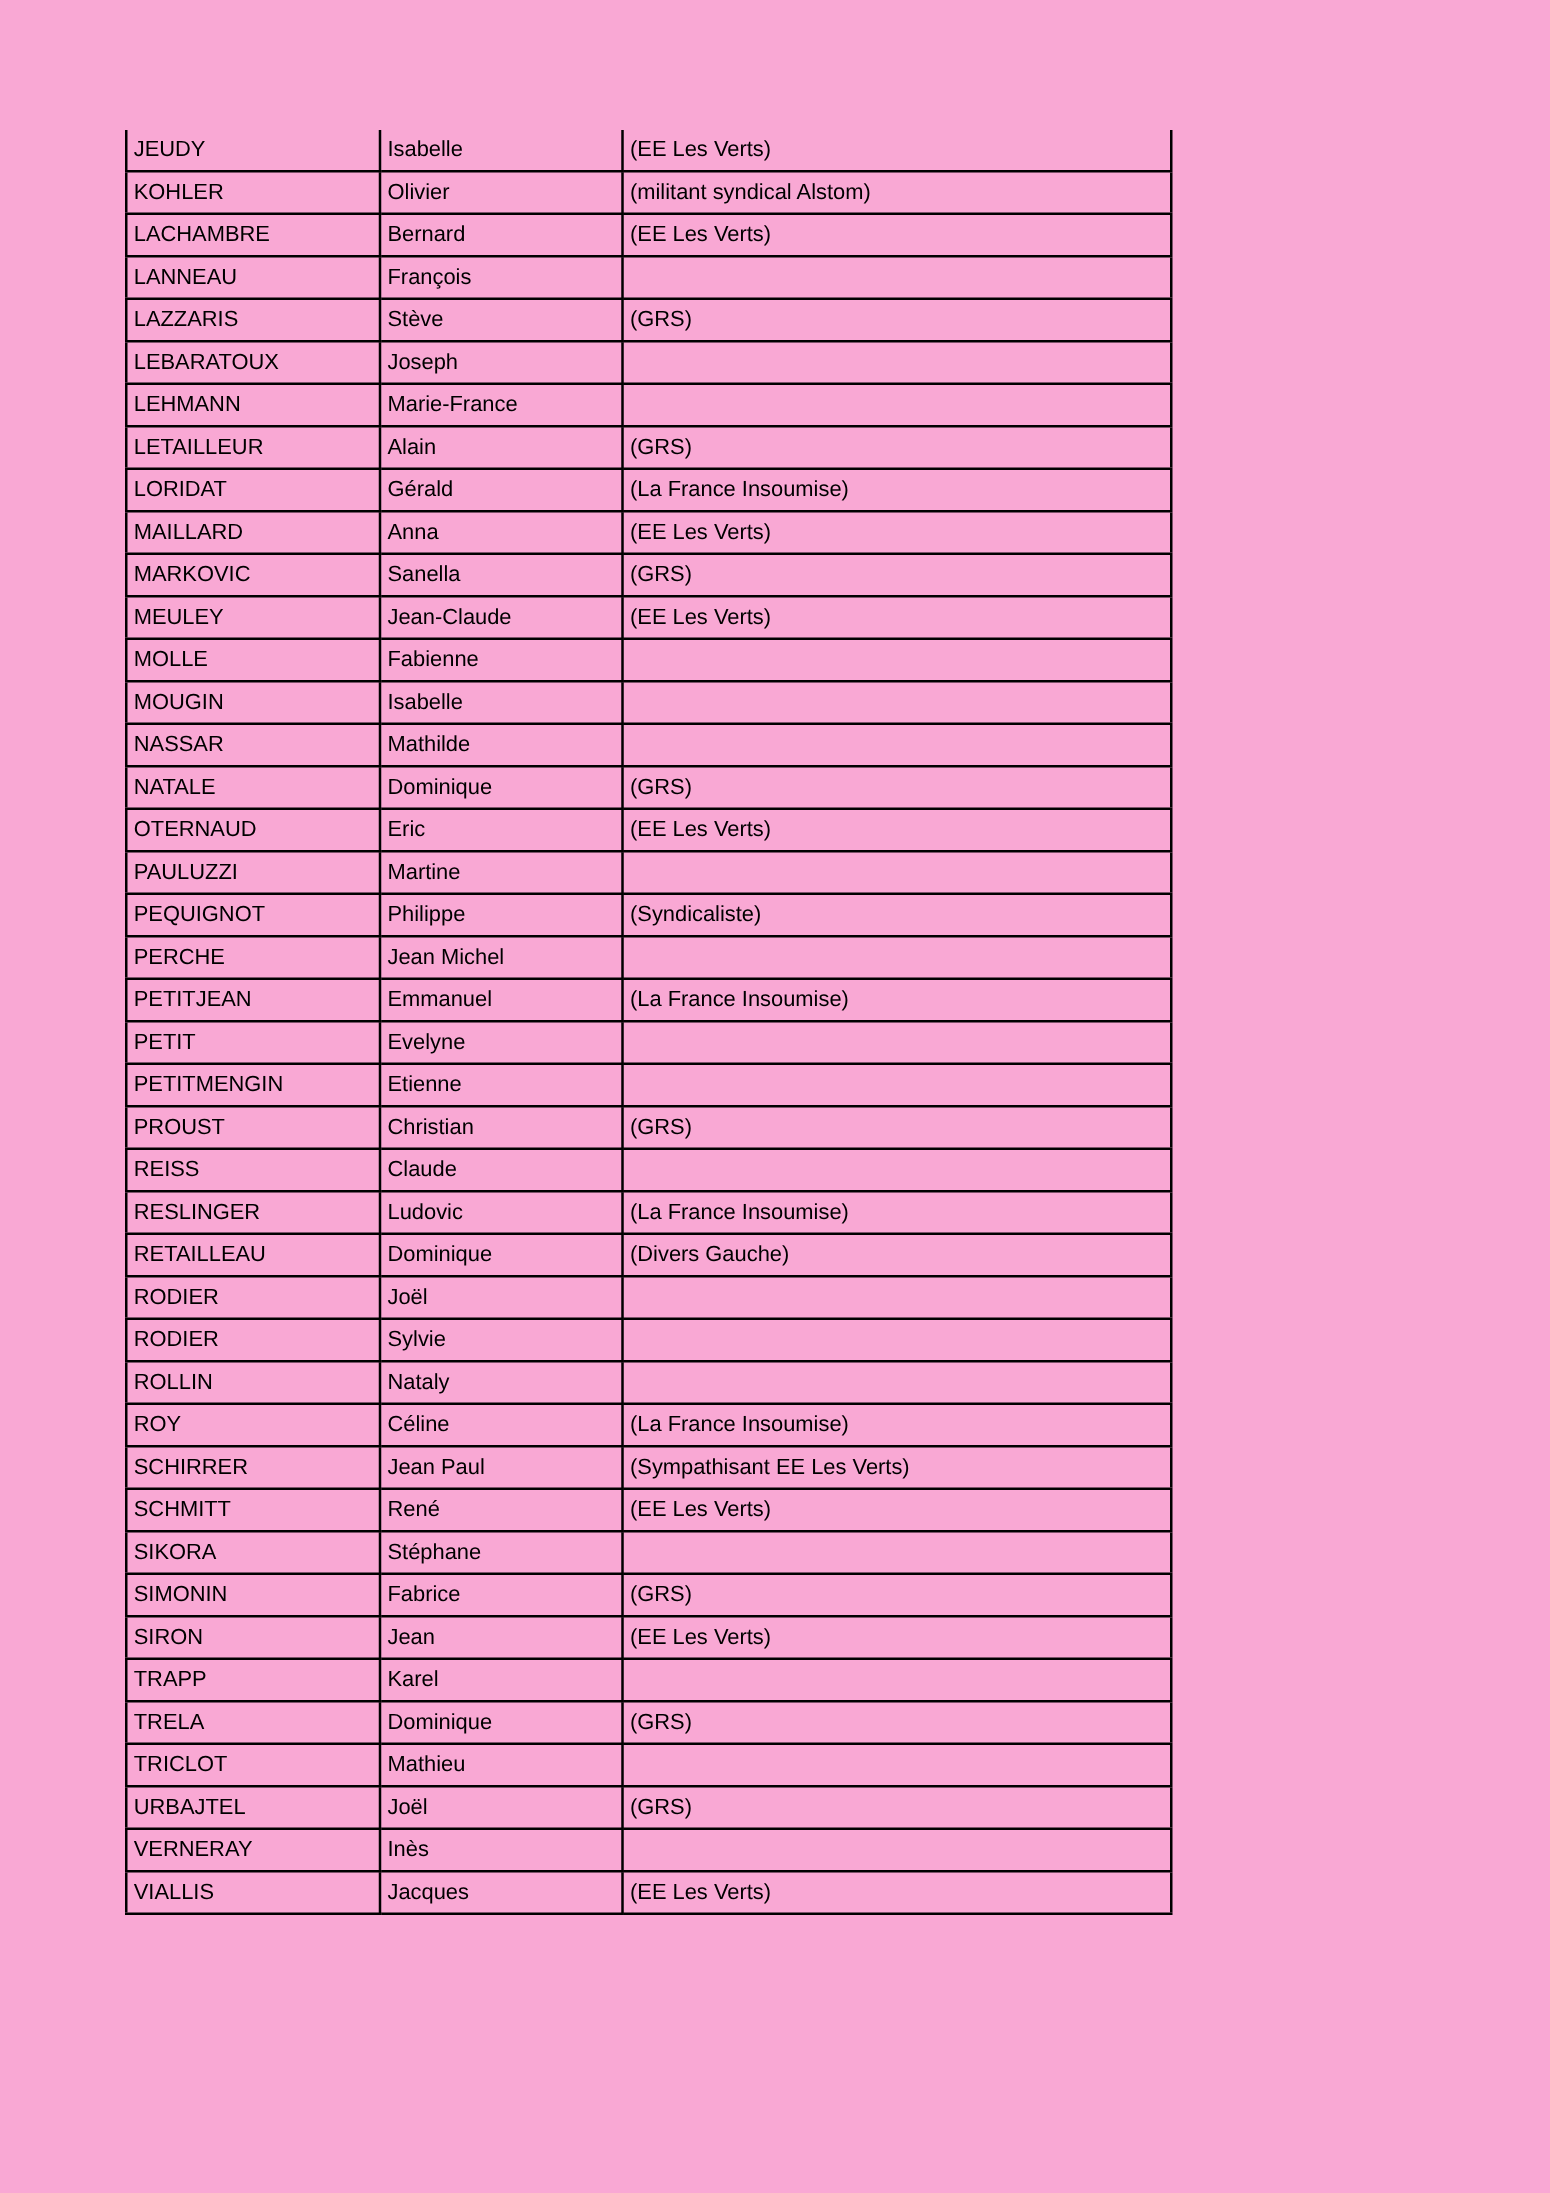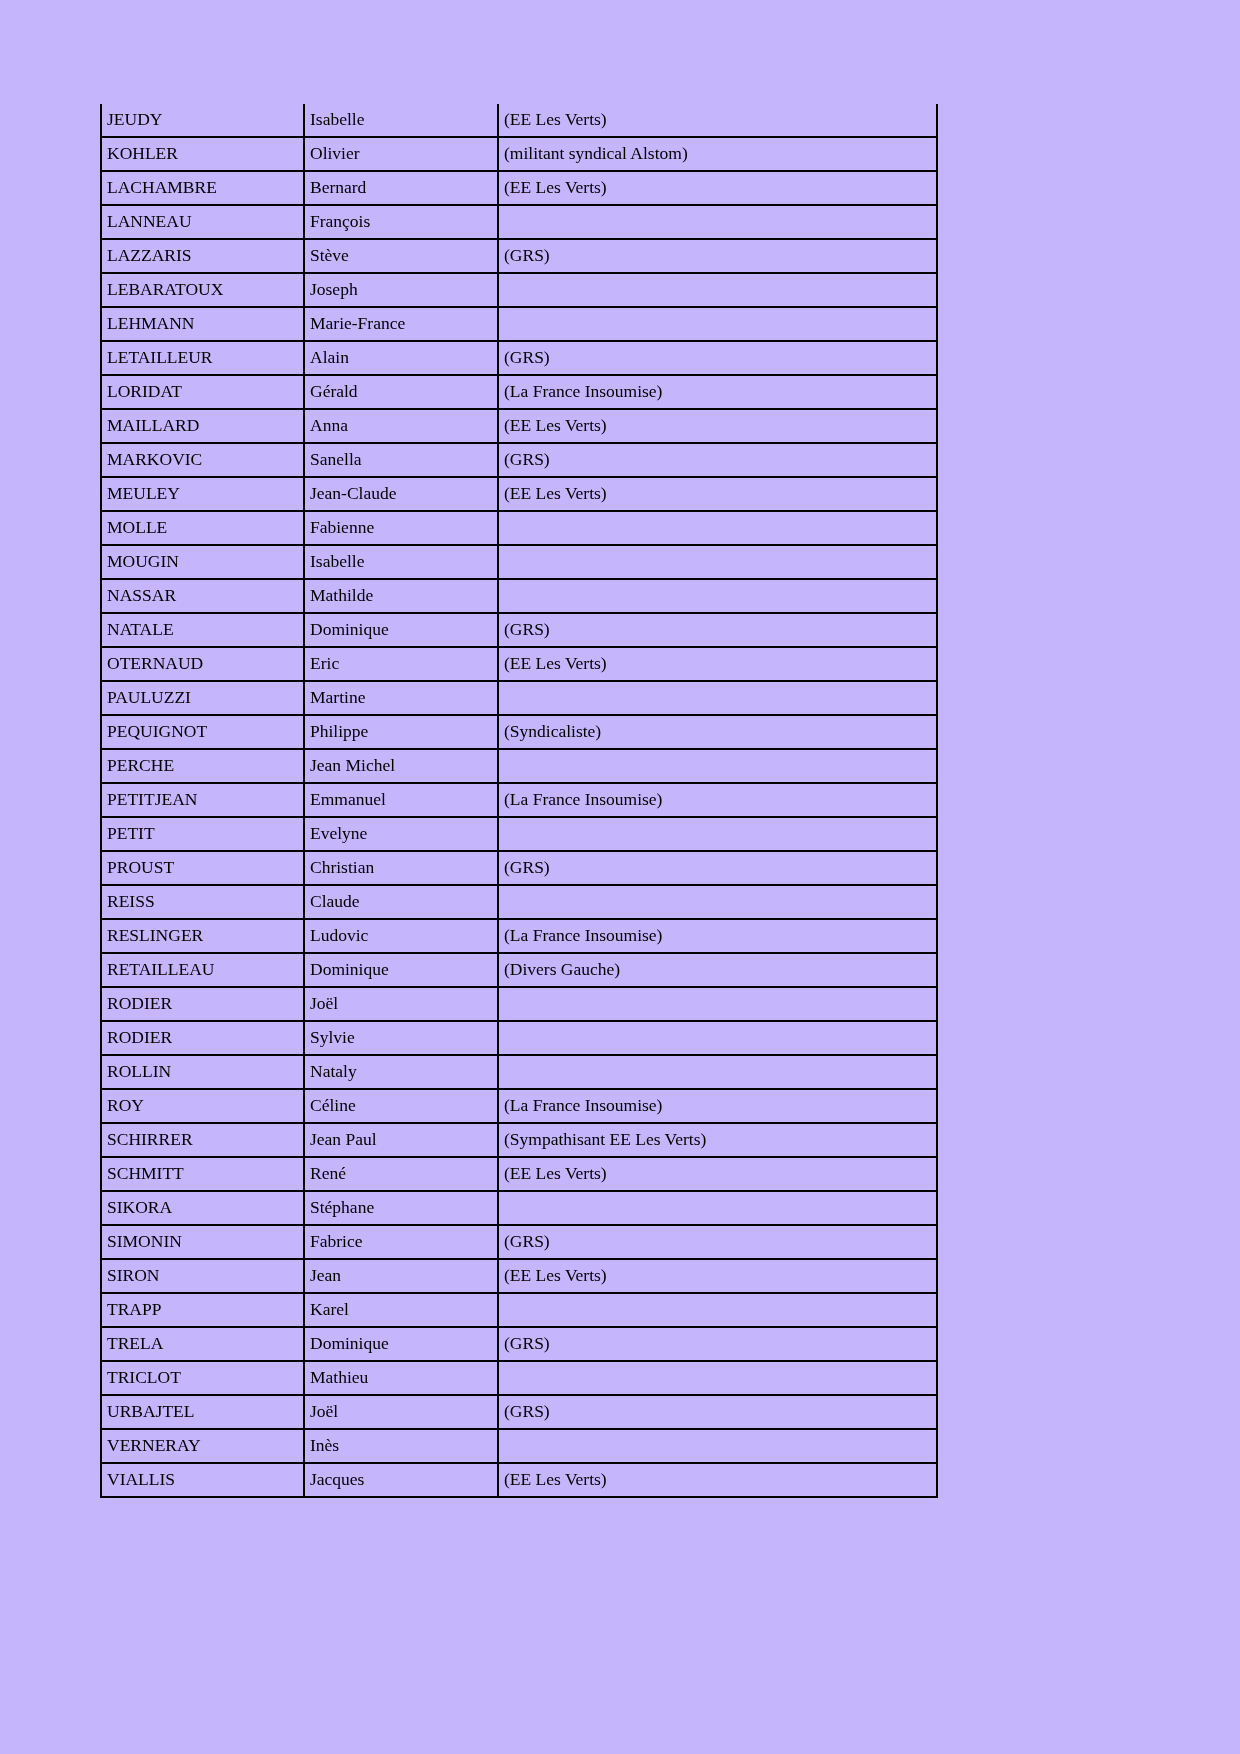--- a/index.html
+++ b/index.html
@@ -4,22 +4,22 @@
 <style>
   html, body {
     margin: 0;
     padding: 0;
     background: #ffffff;
   }
   .page {
     position: relative;
     width: 1240px;
     height: 1754px;
-    background: #c4b5fd;
-    font-family: Liberation Serif, serif;
+    background: #f9a8d4;
+    font-family: Liberation Sans, sans-serif;
     color: #000000;
     overflow: hidden;
   }
   table.roster {
     position: absolute;
     left: 100px;
     top: 104px;
     width: 836px;
     border-collapse: collapse;
     table-layout: fixed;
@@ -186,20 +186,25 @@
     <td>Emmanuel</td>
     <td>(La France Insoumise)</td>
   </tr>
 
   <tr>
     <td>PETIT</td>
     <td>Evelyne</td>
     <td></td>
   </tr>
 
+  <tr>
+    <td>PETITMENGIN</td>
+    <td>Etienne</td>
+    <td></td>
+  </tr>
 
   <tr>
     <td>PROUST</td>
     <td>Christian</td>
     <td>(GRS)</td>
   </tr>
 
   <tr>
     <td>REISS</td>
     <td>Claude</td>

